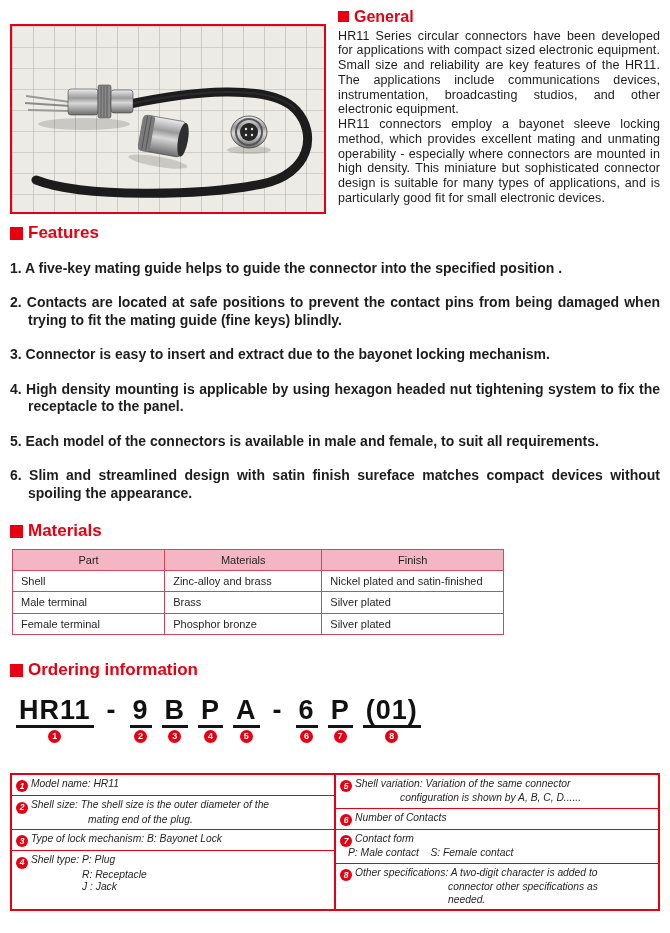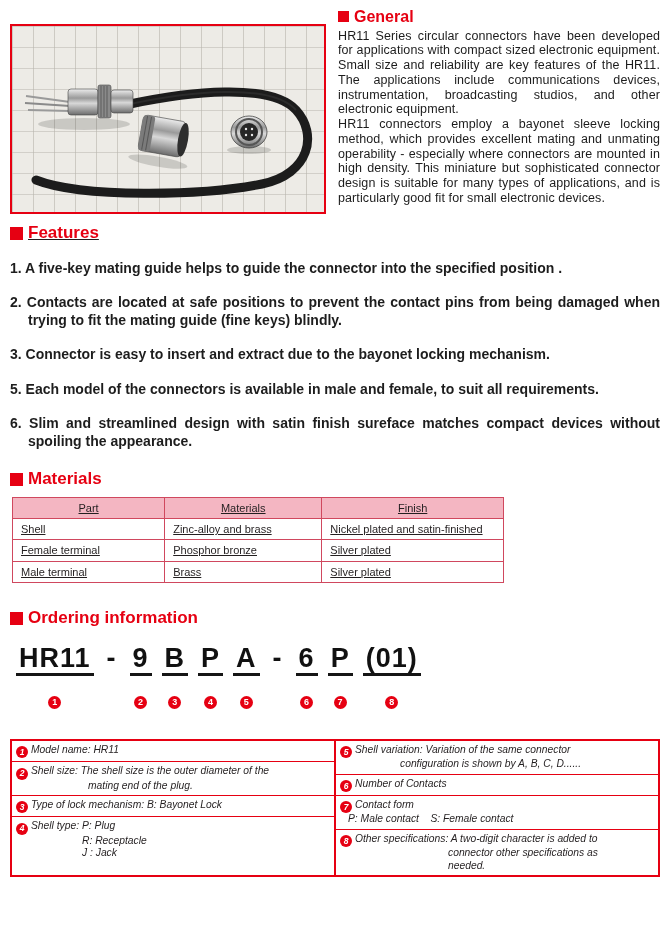--- a/index.html
+++ b/index.html
@@ -43,21 +43,21 @@
   .general-col .sec-title{font-size:16px;}
   .gen-text{
     font-size:12.5px;line-height:1.18;
     text-align:justify;
     color:#1c1c1c;
     letter-spacing:0.1px;
   }
 
   
   .features{margin-top:10px;}
-  .features .sec-head{margin-bottom:10px;text-decoration:underline;}
+  .features .sec-head{margin-bottom:10px;}
   .feat-item{
     font-size:14px;font-weight:bold;line-height:1.25;
     text-align:justify;
     padding-left:18px;text-indent:-18px;
     margin-bottom:13px;
     color:#1d1d1d;
     margin-top:17px;
   }
 
   
@@ -65,39 +65,38 @@
   .mat-table{
     border-collapse:collapse;
     width:492px;
     margin:8px 0 0 2px;
     font-size:11px;
   }
   .mat-table th,.mat-table td{
     border:1px solid var(--tborder);
     padding:3px 8px;
     line-height:1.3;
-    text-decoration:underline;
   }
   .mat-table th{
     background:var(--pink);
     font-weight:normal;
     text-align:center;
   }
   .mat-table td{text-align:left;background:#fff;}
   .col-part{width:31%;}
   .col-mat{width:32%;}
   .col-fin{width:37%;}
 
   
   .ordering{margin-top:26px;}
   .code-row{
     display:flex;align-items:flex-start;gap:10px;
     margin:16px 0 0 6px;
   }
-  .seg{display:flex;flex-direction:column;align-items:center;gap:20px;}
+  .seg{display:flex;flex-direction:column;align-items:center;gap:2px;}
   .seg-text{
     font-size:27px;font-weight:bold;line-height:1.05;
     letter-spacing:1px;
     border-bottom:3px solid #151515;
     padding:0 3px 1px 3px;
     color:#111;
   }
   .seg.sep .seg-text{border-bottom:none;}
   .circ{
     display:inline-flex;align-items:center;justify-content:center;
@@ -192,20 +191,21 @@
   </div>
 
   <div class="features">
     <div class="sec-head">
       <span class="red-sq"></span>
       <span class="sec-title">Features</span>
     </div>
     <div class="feat-item">1. A five-key mating guide helps to guide the connector into the specified position .</div>
     <div class="feat-item">2. Contacts are located at safe positions to prevent the contact pins from being damaged when trying to fit the mating guide (fine keys) blindly.</div>
     <div class="feat-item">3. Connector is easy to insert and extract due to the bayonet locking mechanism.</div>
+    <div class="feat-item">4. High density mounting is applicable by using hexagon headed nut tightening system to fix the receptacle to the panel.</div>
     <div class="feat-item">5. Each model of the connectors is available in male and female, to suit all requirements.</div>
     <div class="feat-item">6. Slim and streamlined design with satin finish sureface matches compact devices without spoiling the appearance.</div>
   </div>
 
   <div class="materials">
     <div class="sec-head">
       <span class="red-sq"></span>
       <span class="sec-title">Materials</span>
     </div>
     <table class="mat-table">
@@ -216,27 +216,27 @@
           <th class="col-fin">Finish</th>
         </tr>
       </thead>
       <tbody>
         <tr>
           <td>Shell</td>
           <td>Zinc-alloy and brass</td>
           <td>Nickel plated and satin-finished</td>
         </tr>
         <tr>
-          <td>Female terminal</td>
-          <td>Phosphor bronze</td>
+          <td>Male terminal</td>
+          <td>Brass</td>
           <td>Silver plated</td>
         </tr>
         <tr>
-          <td>Male terminal</td>
-          <td>Brass</td>
+          <td>Female terminal</td>
+          <td>Phosphor bronze</td>
           <td>Silver plated</td>
         </tr>
       </tbody>
     </table>
   </div>
 
   <div class="ordering">
     <div class="sec-head">
       <span class="red-sq"></span>
       <span class="sec-title">Ordering information</span>

